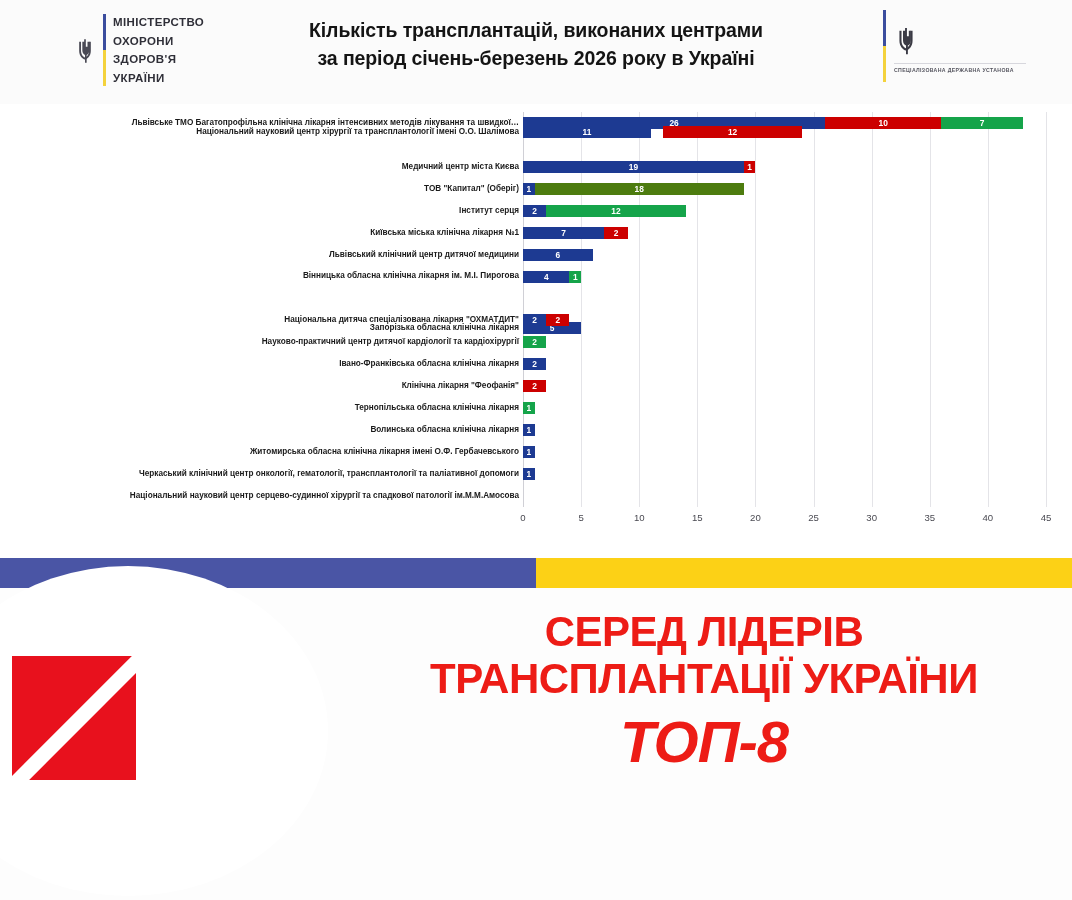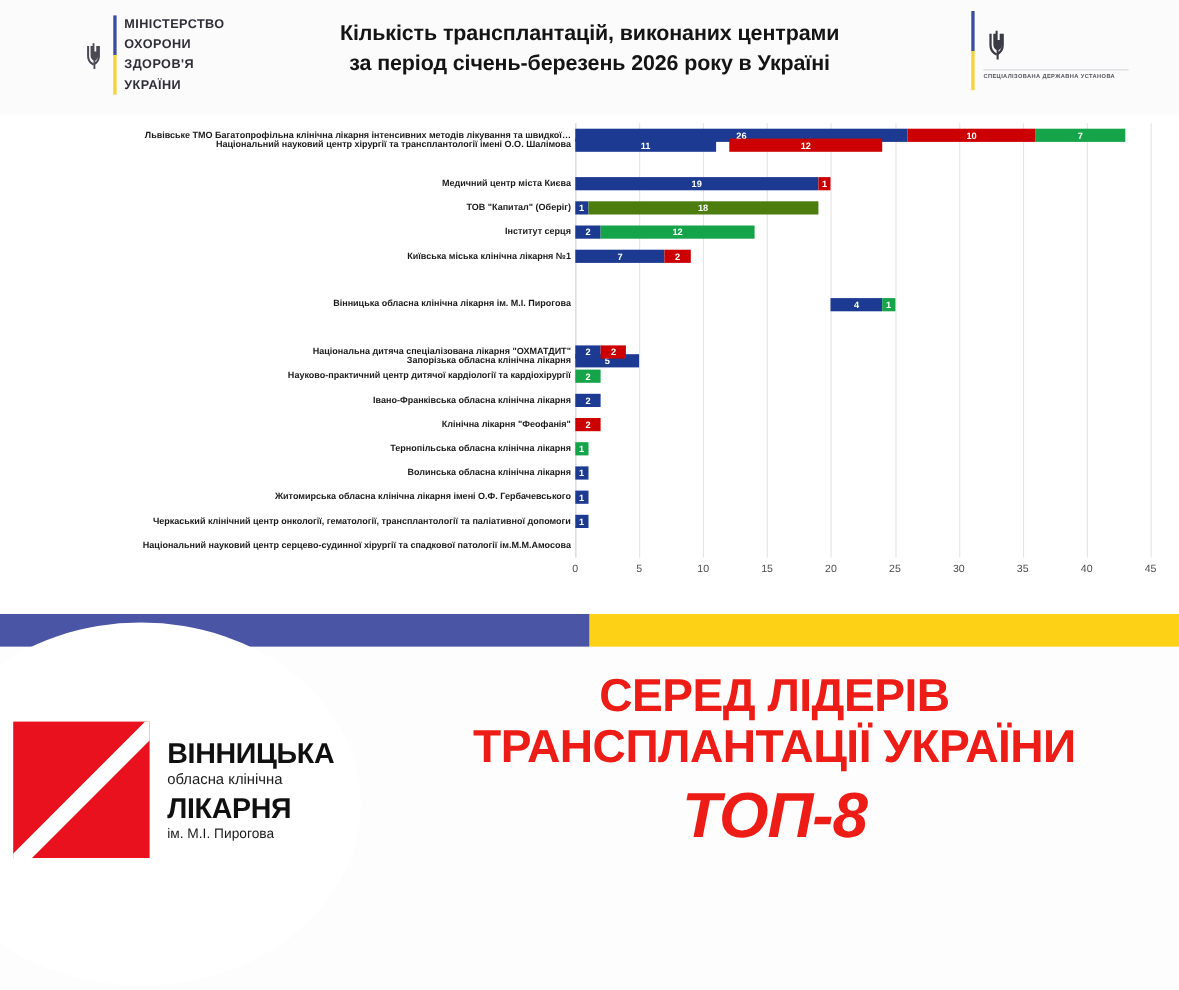--- a/index.html
+++ b/index.html
@@ -254,21 +254,25 @@
         <div class="row" style="top: 92.75px; height: 12px;">
           <div class="rowlabel">Інститут серця</div>
           <div class="seg" style="width: 23.2444px; background: rgb(29, 58, 146);">2</div>
           <div class="seg" style="width: 139.467px; background: rgb(21, 164, 74);">12</div>
         </div>
         <div class="row" style="top: 114.694px; height: 12px;">
           <div class="rowlabel">Київська міська клінічна лікарня №1</div>
           <div class="seg" style="width: 81.3556px; background: rgb(29, 58, 146);">7</div>
           <div class="seg" style="width: 23.2444px; background: rgb(204, 0, 0);">2</div>
         </div>
-        <div class="row" style="top: 158.583px; height: 12px; justify-content: center;">
+        <div class="row" style="top: 136.639px; height: 12px;">
+          <div class="rowlabel">Львівський клінічний центр дитячої медицини</div>
+          <div class="seg" style="width: 69.7333px; background: rgb(29, 58, 146);">6</div>
+        </div>
+        <div class="row" style="top: 158.583px; height: 12px;">
           <div class="rowlabel">Вінницька обласна клінічна лікарня ім. М.І. Пирогова</div>
           <div class="seg" style="width: 46.4889px; background: rgb(29, 58, 146);">4</div>
           <div class="seg" style="width: 11.6222px; background: rgb(21, 164, 74);">1</div>
         </div>
         <div class="row" style="top: 168px; height: 12px; margin-top: 42px;">
           <div class="rowlabel">Запорізька обласна клінічна лікарня</div>
           <div class="seg" style="width: 58.1111px; background: rgb(29, 58, 146);">5</div>
         </div>
         <div class="row" style="top: 202.472px; height: 12px;">
           <div class="rowlabel">Національна дитяча спеціалізована лікарня "ОХМАТДИТ"</div>
@@ -325,26 +329,20 @@
 <div class="flag-bar">
   <div class="flag-blue"></div>
   <div class="flag-yellow"></div>
 </div>
 
 <div class="footer">
   <div class="footer-circle"></div>
 
   <div class="hosp-logo">
     <div class="hosp-mark"></div>
-    <div class="hosp-words">
-      <span class="hosp-big">ВІННИЦЬКА</span>
-      <span class="hosp-small">обласна клінічна</span>
-      <span class="hosp-big">ЛІКАРНЯ</span>
-      <span class="hosp-tiny">ім. М.І. Пирогова</span>
-    </div>
   </div>
 
   <div class="promo">
     <div class="promo-l1">СЕРЕД ЛІДЕРІВ</div>
     <div class="promo-l2">ТРАНСПЛАНТАЦІЇ УКРАЇНИ</div>
     <div class="promo-l3">ТОП-8</div>
   </div>
 </div>
 
 </body></html>

